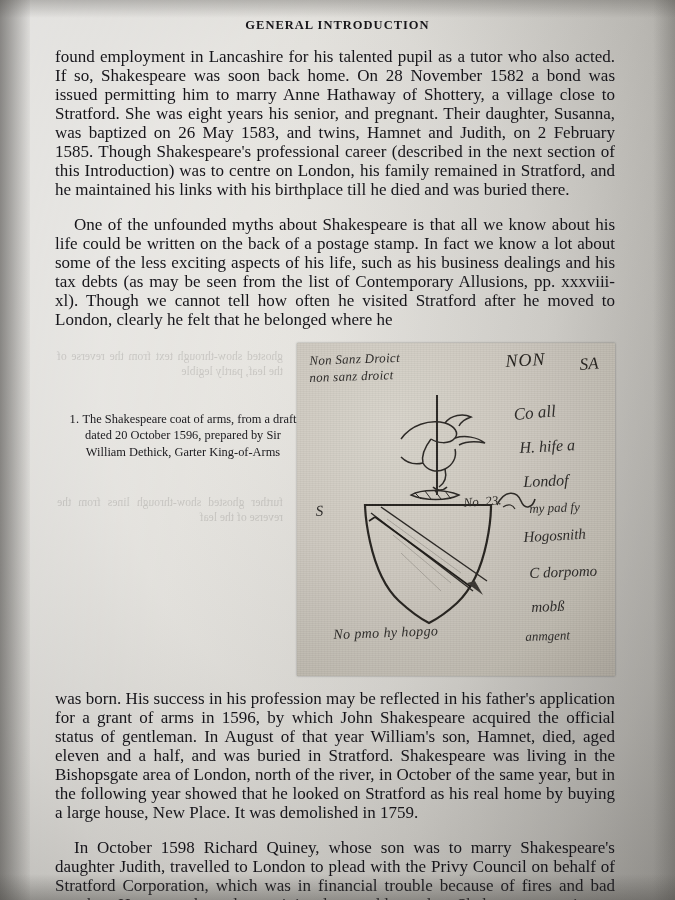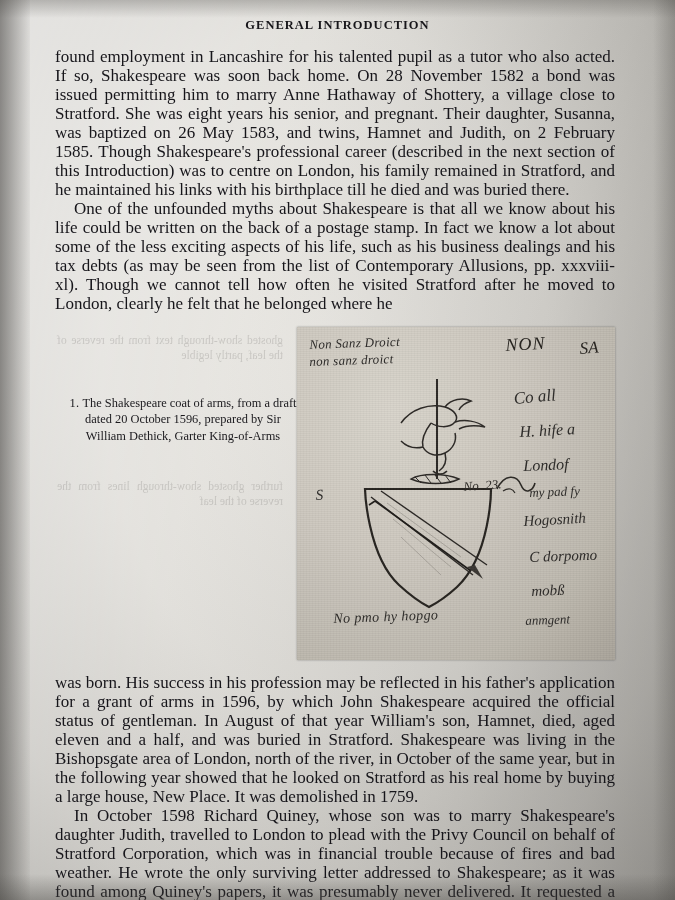--- a/index.html
+++ b/index.html
@@ -74,21 +74,21 @@
     margin: 0;
     font-size: 17px;
     line-height: 19px;
     color: #16151a;
     text-align: justify;
     text-justify: inter-word;
     hyphens: none;
     -webkit-hyphens: none;
   }
   p.body + p.body {
-    margin-top: 0;
+    margin-top: 16px;
   }
   p.indent {
     text-indent: 19px;
   }
 
   
   .figure-block {
     position: relative;
     width: 560px;
     height: 336px;

